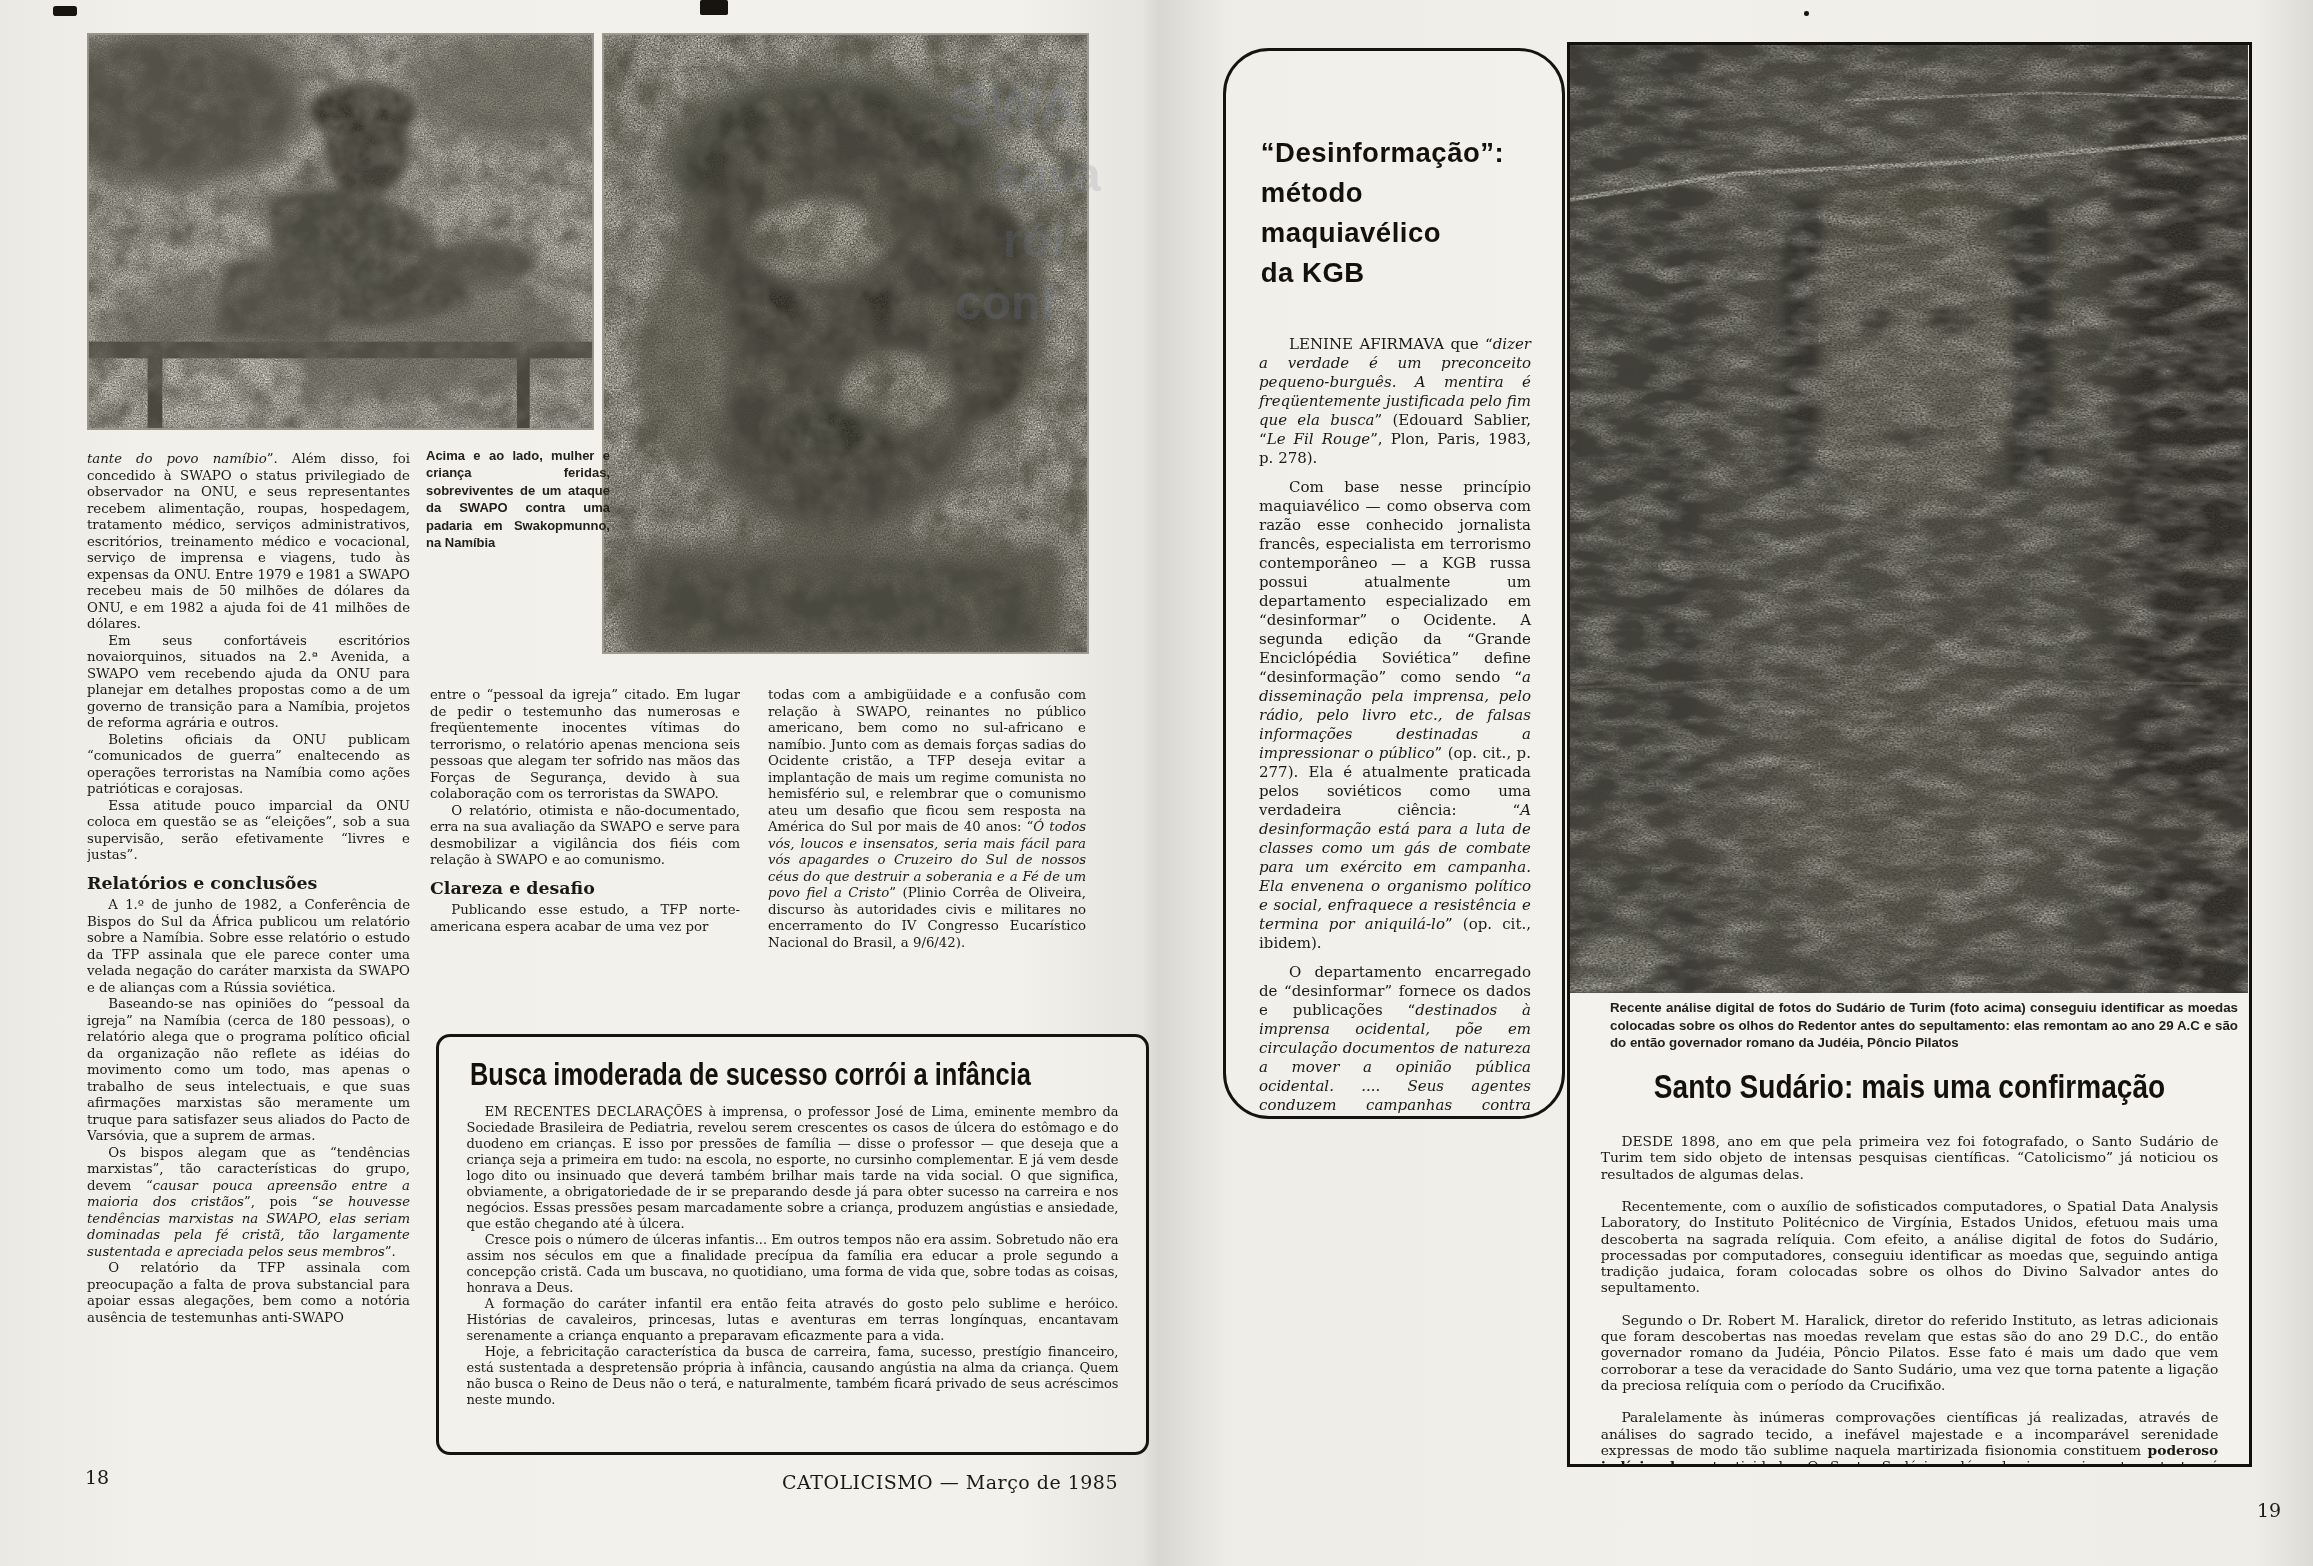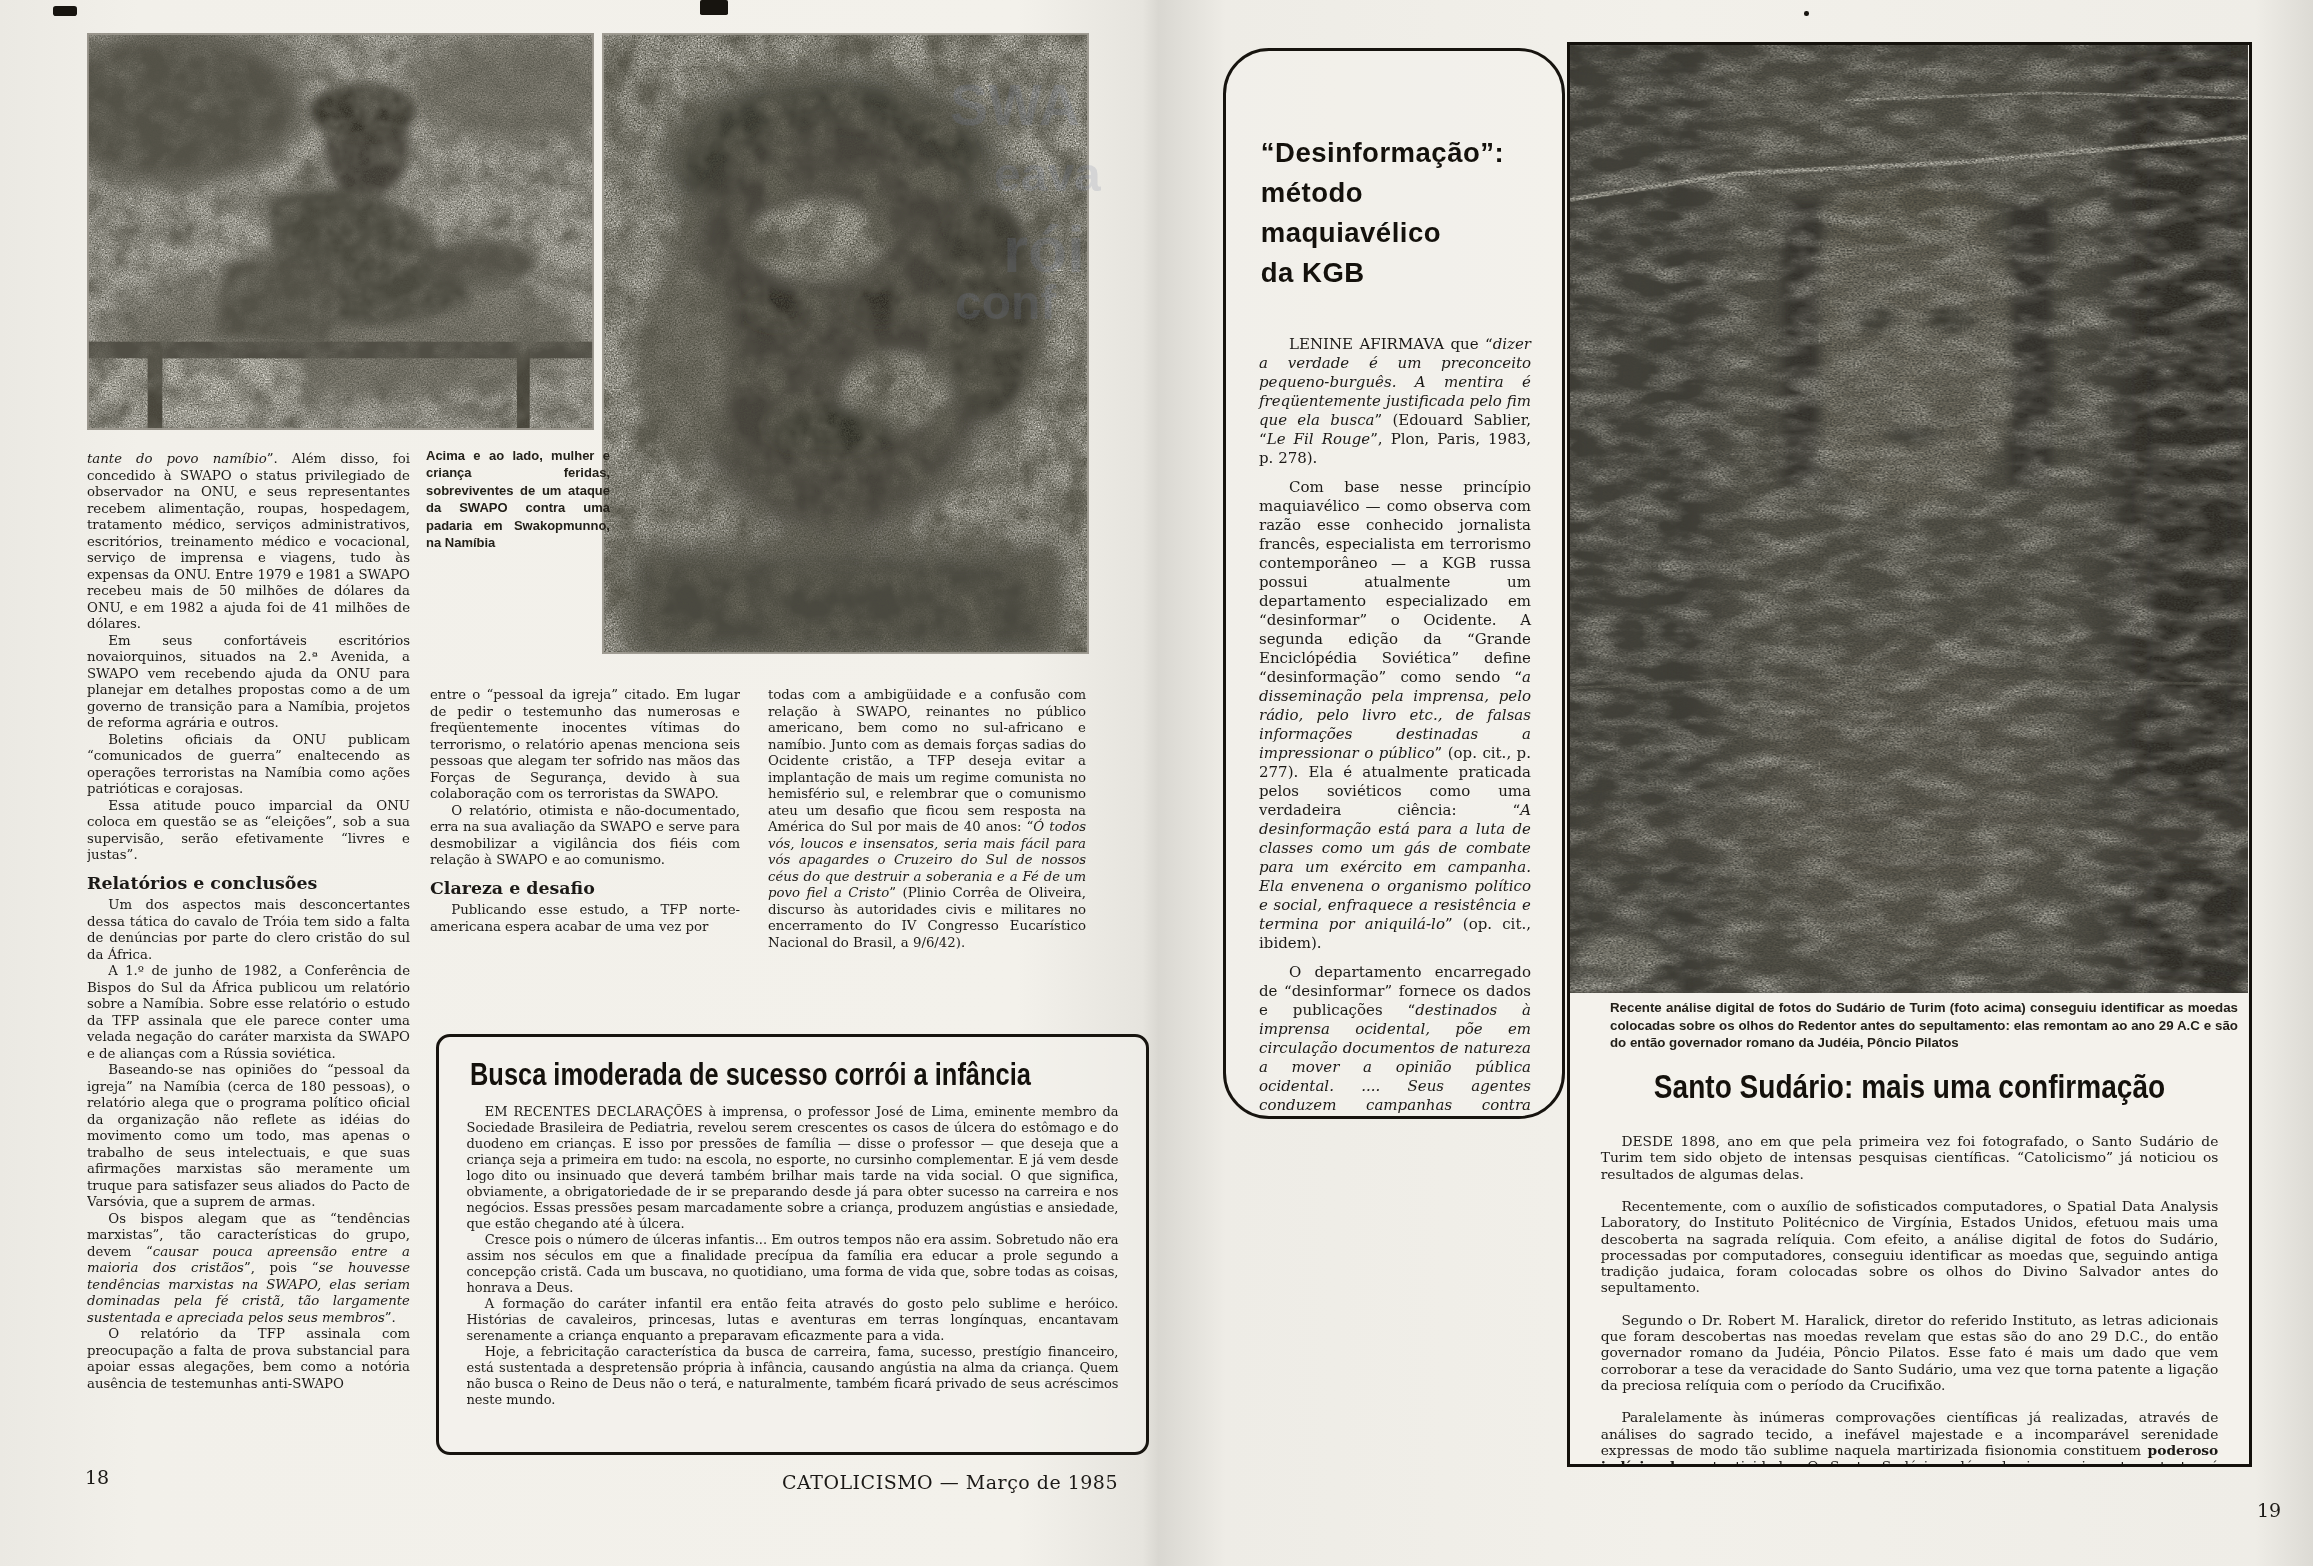--- a/index.html
+++ b/index.html
@@ -118,35 +118,34 @@
         <ellipse cx="90" cy="360" rx="50" ry="110" fill="#8d897f"></ellipse>
       </g>
       <rect width="530" height="676" filter="url(#c-coarse)"></rect>
       <rect width="530" height="676" filter="url(#c-fine)"></rect>
       <rect x="1" y="1" width="528" height="674" fill="none" stroke="#a09c93" stroke-width="2"></rect>
     </svg>
   </div>
 
   <div class="ghost" style="left:950px;top:72px;font-size:57px;">SWA</div>
   <div class="ghost" style="left:994px;top:147px;font-size:48px;">eava</div>
-  <div class="ghost" style="left:1003px;top:213px;font-size:64px;text-align:center;">rói</div>
+  <div class="ghost" style="left:1003px;top:213px;font-size:48px;text-align:center;">rói</div>
   <div class="ghost" style="left:955px;top:275px;font-size:48px;">conf</div>
 
   <div class="abs caption" style="left:426px;top:447px;width:184px;">Acima e ao lado, mulher e criança feridas, sobreviventes de um ataque da SWAPO contra uma padaria em Swakopmunno, na Namíbia</div>
 
   <div class="abs bodytext" style="left:87px;top:444px;width:323px;height:1038px;overflow:hidden;">
     <div class="flow noindent-first">
         <p><i>tante do povo namíbio</i>”. Além disso, foi concedido à SWAPO o status privilegiado de observador na ONU, e seus representantes recebem alimentação, roupas, hospedagem, tratamento médico, serviços administrativos, escritórios, treinamento médico e vocacional, serviço de imprensa e viagens, tudo às expensas da ONU. Entre 1979 e 1981 a SWAPO recebeu mais de 50 milhões de dólares da ONU, e em 1982 a ajuda foi de 41 milhões de dólares.</p>
         <p>Em seus confortáveis escritórios novaiorquinos, situados na 2.ª Avenida, a SWAPO vem recebendo ajuda da ONU para planejar em detalhes propostas como a de um governo de transição para a Namíbia, projetos de reforma agrária e outros.</p>
         <p>Boletins oficiais da ONU publicam “comunicados de guerra” enaltecendo as operações terroristas na Namíbia como ações patrióticas e corajosas.</p>
         <p>Essa atitude pouco imparcial da ONU coloca em questão se as “eleições”, sob a sua supervisão, serão efetivamente “livres e justas”.</p>
       </div>
     <h3 class="sect">Relatórios e conclusões</h3>
     <div class="flow">
-        <p>Um dos aspectos mais desconcertantes dessa tática do cavalo de Tróia tem sido a falta de denúncias por parte do clero cristão do sul da África.</p>
         <p>A 1.º de junho de 1982, a Conferência de Bispos do Sul da África publicou um relatório sobre a Namíbia. Sobre esse relatório o estudo da TFP assinala que ele parece conter uma velada negação do caráter marxista da SWAPO e de alianças com a Rússia soviética.</p>
         <p>Baseando-se nas opiniões do “pessoal da igreja” na Namíbia (cerca de 180 pessoas), o relatório alega que o programa político oficial da organização não reflete as idéias do movimento como um todo, mas apenas o trabalho de seus intelectuais, e que suas afirmações marxistas são meramente um truque para satisfazer seus aliados do Pacto de Varsóvia, que a suprem de armas.</p>
         <p>Os bispos alegam que as “tendências marxistas”, tão características do grupo, devem “<i>causar pouca apreensão entre a maioria dos cristãos</i>”, pois “<i>se houvesse tendências marxistas na SWAPO, elas seriam dominadas pela fé cristã, tão largamente sustentada e apreciada pelos seus membros</i>”.</p>
         <p>O relatório da TFP assinala com preocupação a falta de prova substancial para apoiar essas alegações, bem como a notória ausência de testemunhas anti-SWAPO</p>
       </div>
   </div>
 
   <div class="abs bodytext" style="left:430px;top:680px;width:310px;height:351px;overflow:hidden;">
     <div class="flow noindent-first">
         <p>entre o “pessoal da igreja” citado. Em lugar de pedir o testemunho das numerosas e freqüentemente inocentes vítimas do terrorismo, o relatório apenas menciona seis pessoas que alegam ter sofrido nas mãos das Forças de Segurança, devido à sua colaboração com os terroristas da SWAPO.</p>

